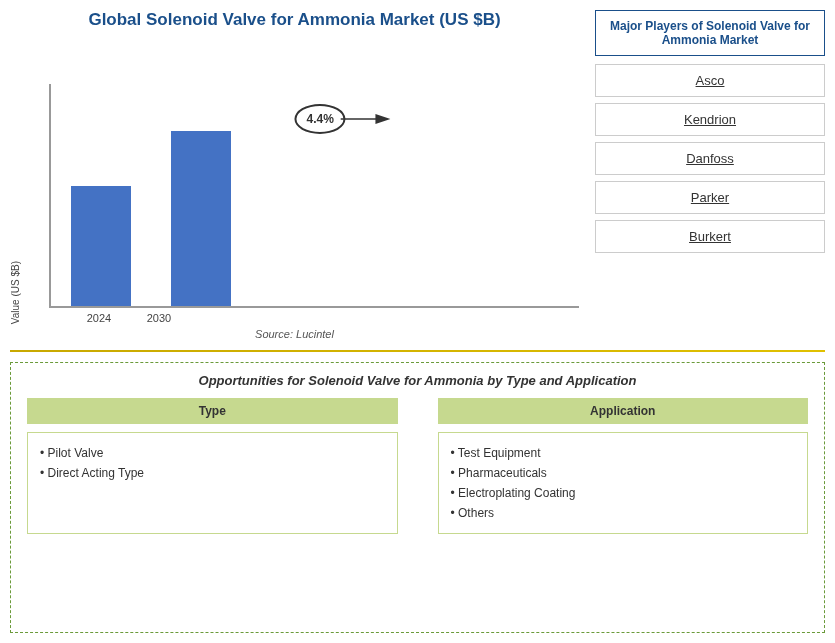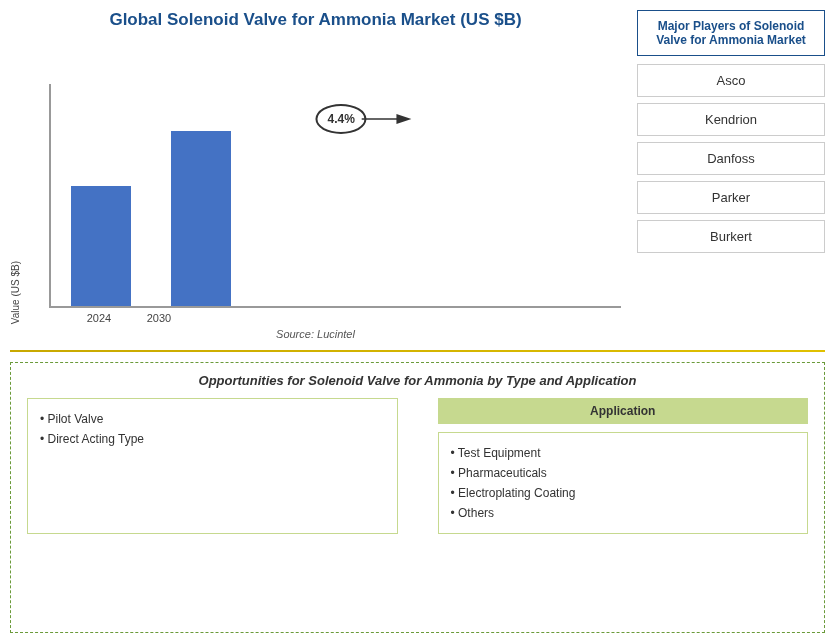--- a/index.html
+++ b/index.html
@@ -137,21 +137,21 @@
     .source-text {
       text-align: center;
       font-size: 11px;
       color: #555;
       font-style: italic;
       margin-top: 4px;
     }
 
     
     .major-players {
-      width: 188px;
+      width: 230px;
       display: flex;
       flex-direction: column;
     }
 
     .players-title-box {
       border: 1.5px solid #1a4f8a;
       padding: 8px 12px;
       text-align: center;
       font-size: 12px;
       font-weight: bold;
@@ -159,20 +159,21 @@
       margin-bottom: 8px;
     }
 
     .player-item {
       border: 1px solid #ccc;
       padding: 8px 10px;
       text-align: center;
       font-size: 13px;
       color: #333;
       margin-bottom: 6px;
+      text-decoration: underline;
     }
 
     
     .divider {
       height: 2px;
       background: linear-gradient(to right, #c8a800, #e0c000);
       margin: 2px 0;
     }
 
     
@@ -284,20 +285,21 @@
   </div>
 
   <div class="divider"></div>
 
   <div class="bottom-section">
     <div class="bottom-title">Opportunities for Solenoid Valve for Ammonia by Type and Application</div>
 
     <div class="bottom-content">
 
       <div class="category-box">
+        <div class="category-header">Type</div>
         <div class="category-items">
           <div class="category-item">• Pilot Valve</div>
           <div class="category-item">• Direct Acting Type</div>
         </div>
       </div>
 
       <div class="category-box">
         <div class="category-header">Application</div>
         <div class="category-items">
           <div class="category-item">• Test Equipment</div>

